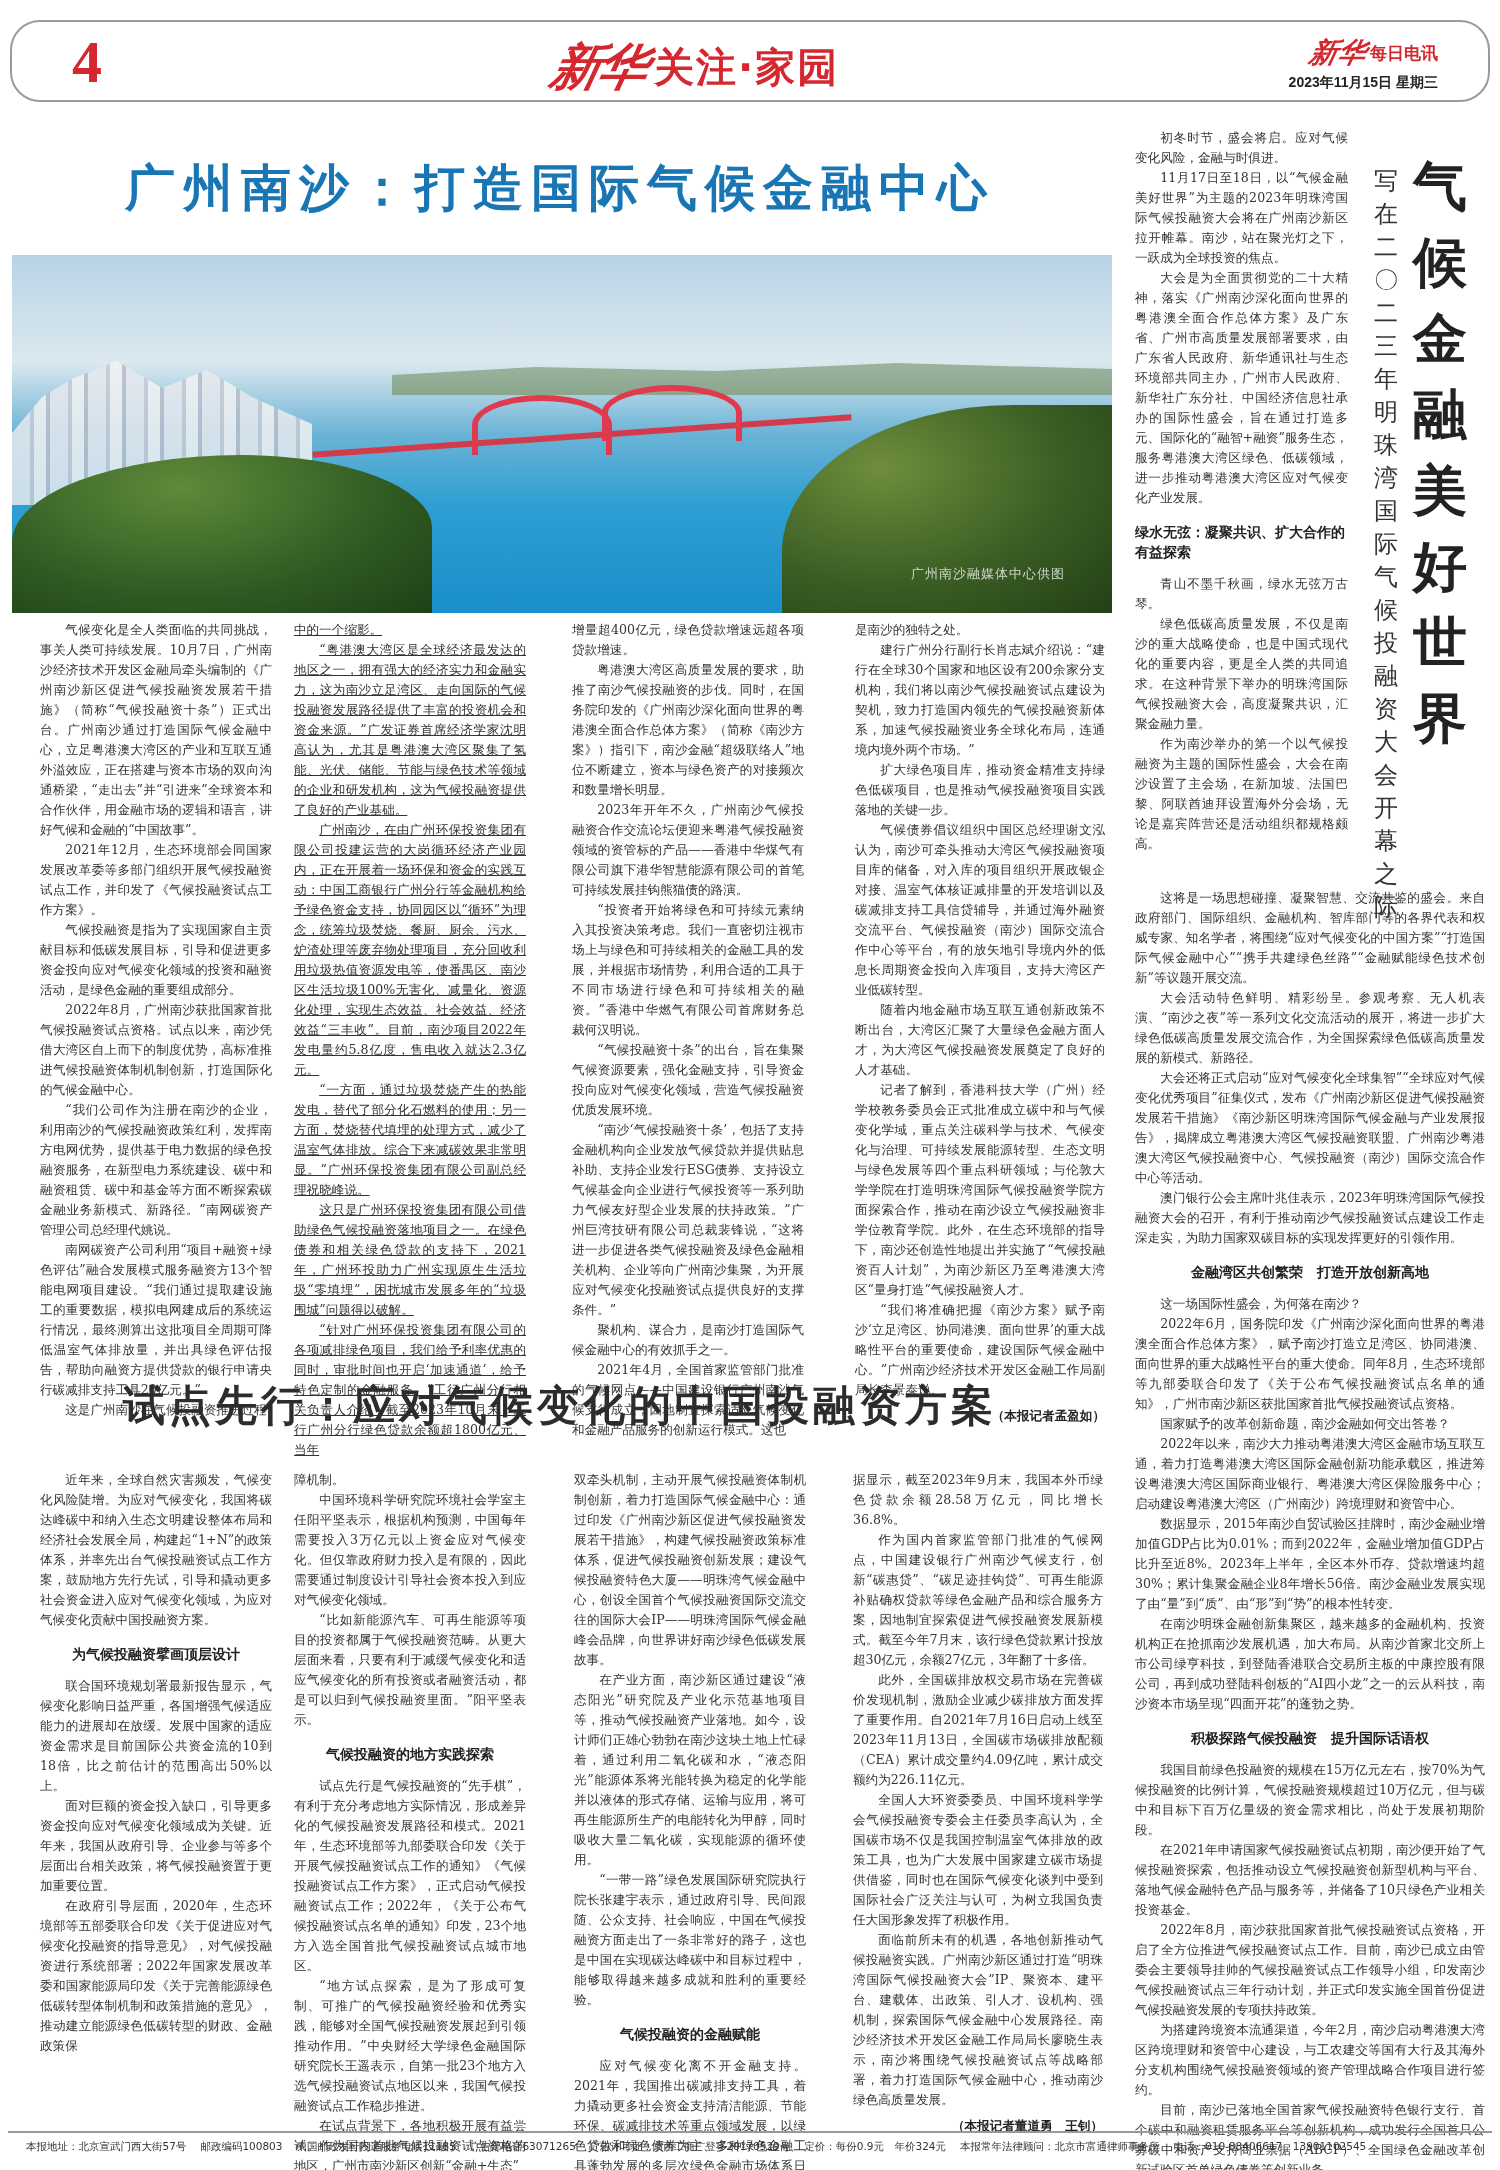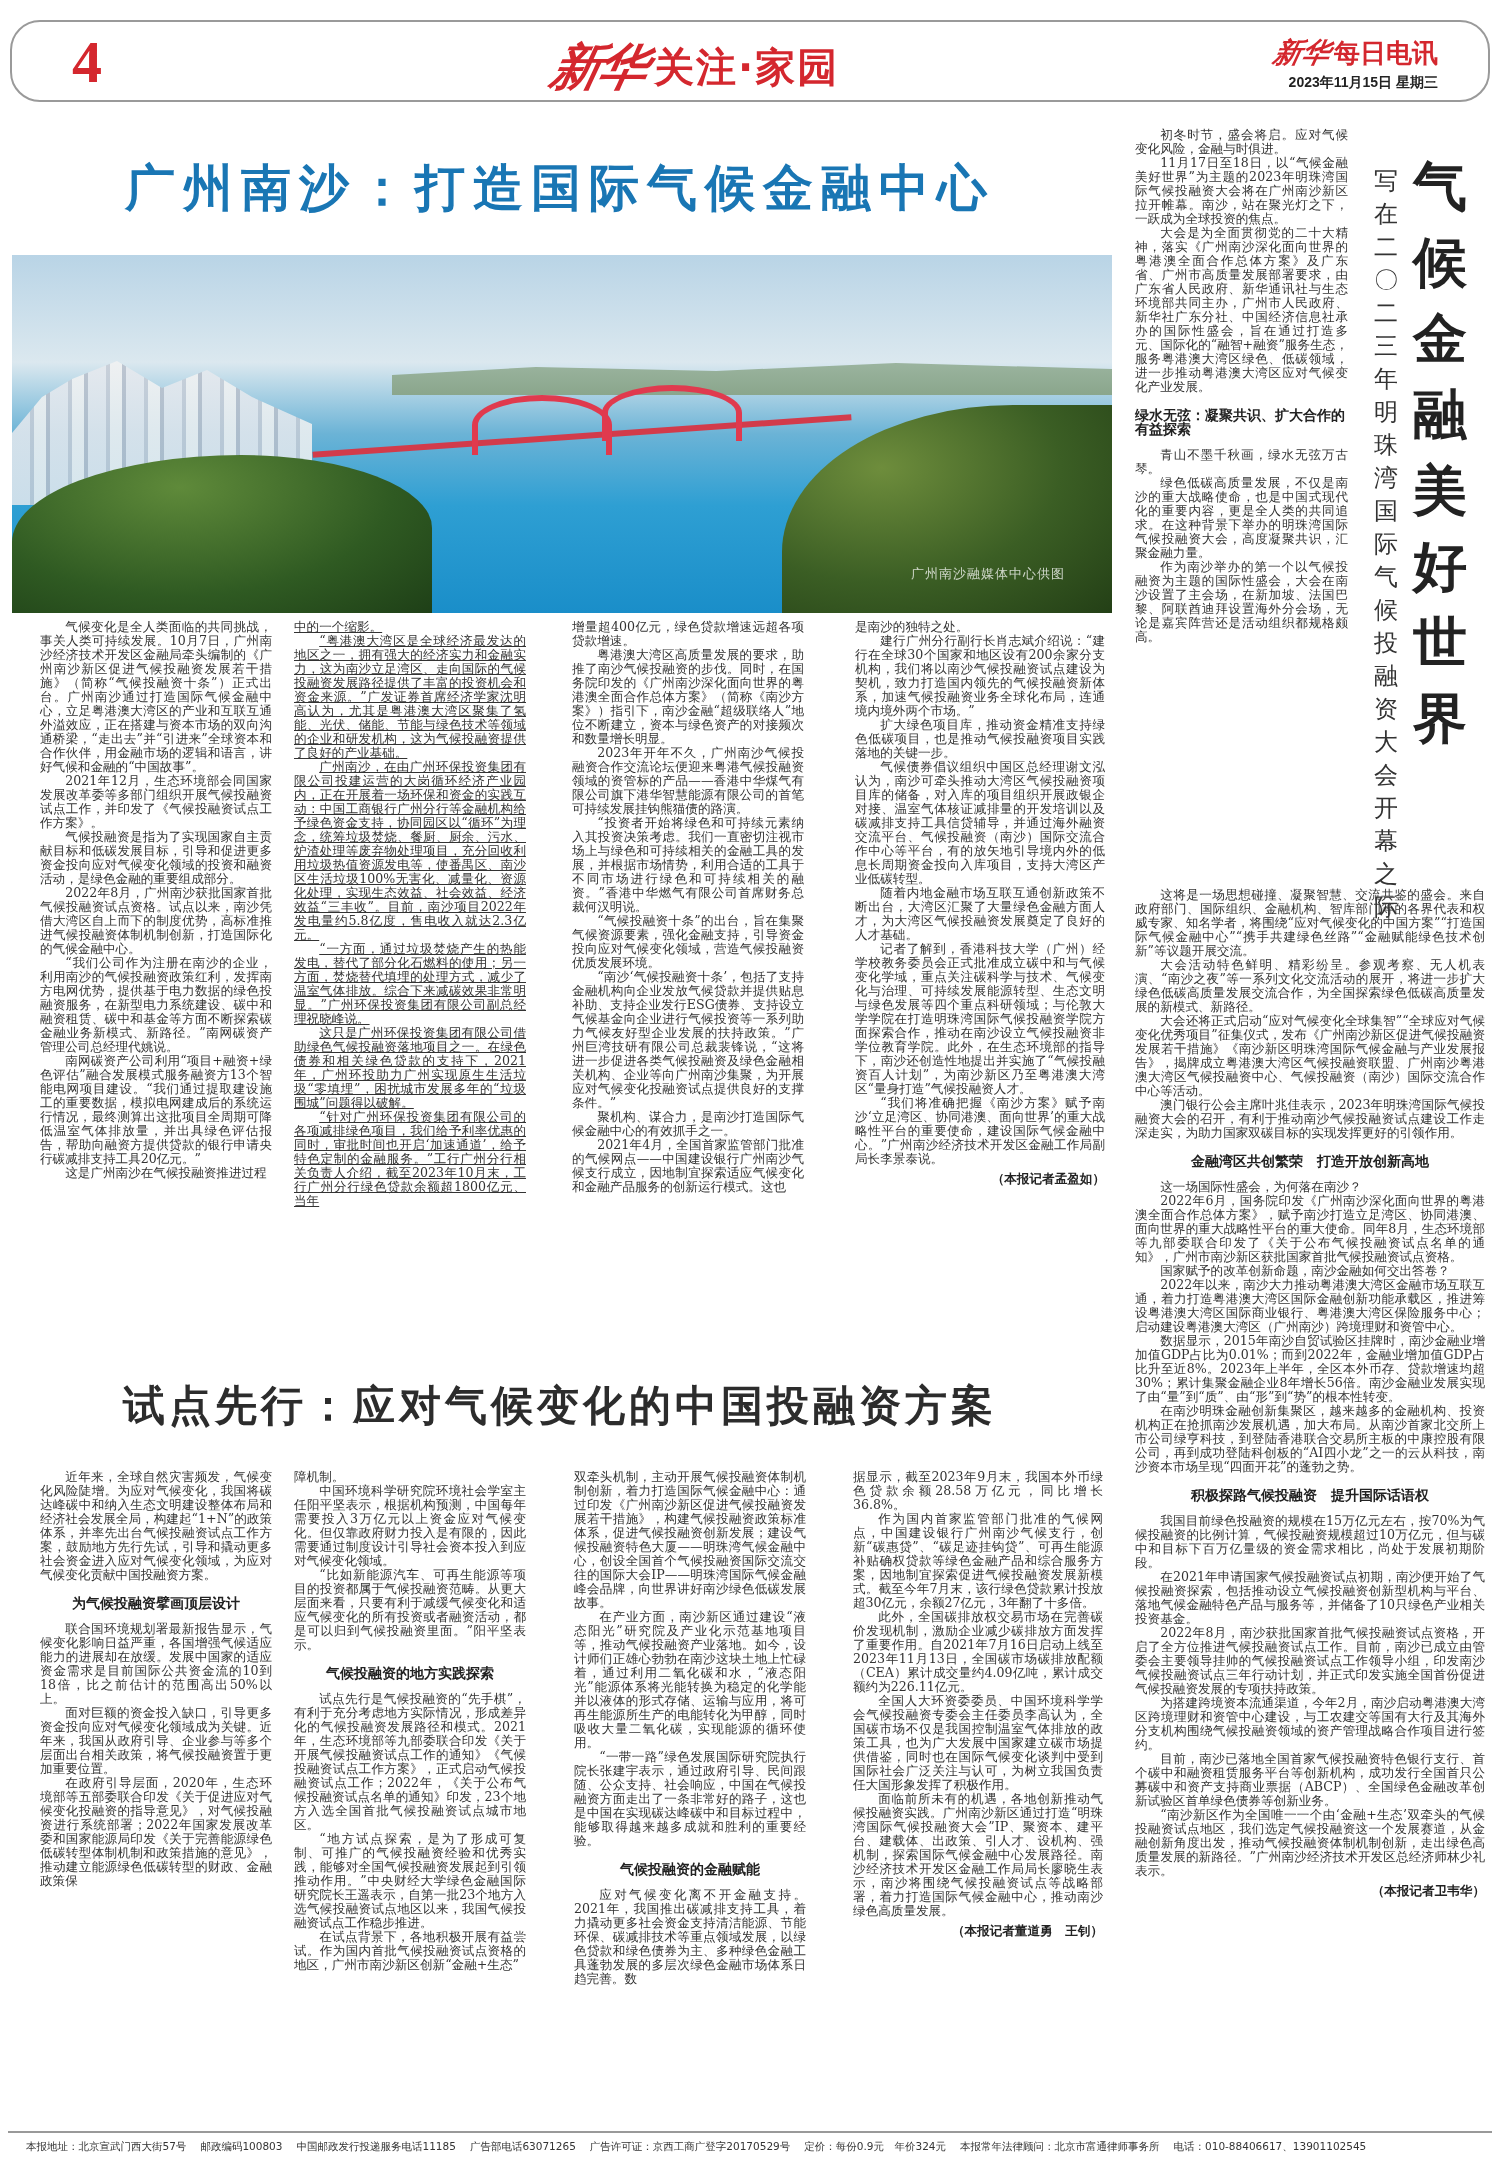--- a/index.html
+++ b/index.html
@@ -10,41 +10,41 @@
     position: absolute; left: 10px; top: 20px; width: 1480px; height: 82px;
     border: 2px solid #9a9a9a; border-radius: 30px;
   }
   .page-num { position: absolute; left: 60px; top: 6px; font-size: 60px; font-weight: bold; color: #d4272e; font-family: "Liberation Serif", serif; }
   .column-title { position: absolute; left: 540px; top: 12px; display: flex; align-items: center; gap: 10px; }
   .logo-xinhua { font-family: "DejaVu Serif", serif; font-style: italic; font-weight: bold; color: #d4272e; font-size: 50px; transform: skewX(-12deg); letter-spacing: -4px; }
   .column-name { font-size: 40px; color: #d4272e; font-weight: bold; font-family: "DejaVu Sans", sans-serif; letter-spacing: 2px; }
   .brand-right { position: absolute; right: 50px; top: 12px; text-align: right; }
   .brand-line { display: flex; align-items: center; justify-content: flex-end; gap: 4px; }
   .logo-small { font-style: italic; font-weight: bold; color: #d4272e; font-size: 28px; transform: skewX(-12deg); }
-  .paper-name { color: #d4272e; font-size: 26px; font-weight: bold; font-family: Liberation Sans, sans-serif; }
+  .paper-name { color: #d4272e; font-size: 17px; font-weight: bold; font-family: Liberation Sans, sans-serif; }
   .date-line { font-size: 14px; color: #222; font-family: "Liberation Sans", sans-serif; font-weight: bold; margin-top: 2px; }
 
   .headline1 { position: absolute; left: 0; top: 155px; width: 1120px; text-align: center; font-size: 50px; font-weight: bold; color: #1976b4; letter-spacing: 8px; font-family: "DejaVu Sans", sans-serif; }
 
   .photo { position: absolute; left: 12px; top: 255px; width: 1100px; height: 358px; overflow: hidden;
     background: linear-gradient(180deg, #b9d4e6 0%, #dbe8ef 30%, #6bb3d6 50%, #2e9fd3 70%, #1a8ec9 100%); }
   .photo .city { position: absolute; left: 0; top: 70px; width: 300px; height: 180px;
     background: repeating-linear-gradient(90deg, #e6e9ee 0 18px, #c6ccd6 18px 22px, #f2f2f2 22px 34px, #b8bfcb 34px 38px); opacity: .85; clip-path: polygon(0 60%, 10% 40%, 20% 30%, 35% 20%, 50% 35%, 65% 25%, 80% 40%, 100% 55%, 100% 100%, 0 100%); }
   .photo .hillL { position: absolute; left: 0; top: 200px; width: 420px; height: 160px; background: radial-gradient(ellipse at 40% 20%, #5f8a3a, #2f5a22 60%, #1e3f17); border-radius: 60% 50% 0 0; }
   .photo .hillR { position: absolute; right: 0; top: 150px; width: 330px; height: 210px; background: radial-gradient(ellipse at 30% 30%, #6e8d3c, #3b5e24 55%, #233f16); border-radius: 70% 0 0 0; }
   .photo .farshore { position: absolute; left: 380px; top: 100px; width: 720px; height: 40px; background: linear-gradient(180deg, #9fb7a3, #8aa68c); clip-path: polygon(0 50%, 20% 30%, 45% 40%, 70% 20%, 100% 35%, 100% 100%, 0 100%); }
   .photo .bridge-deck { position: absolute; left: 300px; top: 178px; width: 540px; height: 6px; background: #d23b4b; transform: rotate(-4deg); }
   .photo .arch { position: absolute; border: 6px solid #e03a4e; border-bottom: none; border-radius: 50% 50% 0 0; }
   .photo .arch.a1 { left: 460px; top: 140px; width: 140px; height: 60px; }
   .photo .arch.a2 { left: 590px; top: 130px; width: 140px; height: 56px; }
   .photo-caption { position: absolute; left: 895px; top: 565px; font-size: 13px; color: rgba(255,255,255,.75); font-family: "DejaVu Sans", sans-serif; letter-spacing: 1px; margin-left: 16px; }
   .side-vtitle { position: absolute; left: 1395px; top: 148px; width: 90px; font-size: 54px; line-height: 76px; font-weight: bold; color: #222; text-align: center; font-family: "DejaVu Serif", serif; }
   .side-vsub { position: absolute; left: 1373px; top: 165px; width: 26px; font-size: 24px; line-height: 33px; color: #333; text-align: center; font-family: "DejaVu Sans", sans-serif; }
 
-  .col { position: absolute; font-size: 12.6px; line-height: 14px; text-align: justify; color: #333; }
+  .col { position: absolute; font-size: 12.6px; line-height: 20px; text-align: justify; color: #333; }
   .col p { text-indent: 2em; }
   .col p.noindent { text-indent: 0; }
   .subhead { font-family: "DejaVu Sans", sans-serif; font-weight: bold; font-size: 14px; text-align: center; color: #222; margin: 14px 0 12px; text-indent: 0 !important; }
   .byline { font-family: "DejaVu Sans", sans-serif; font-weight: bold; text-align: right; text-indent: 0 !important; margin-top: 6px; color: #222; }
 
   .headline2 { position: absolute; left: 0; top: 1378px; width: 1120px; text-align: center; font-size: 42px; font-weight: bold; color: #2c2c2c; letter-spacing: 4px; font-family: "DejaVu Sans", sans-serif; }
 
   .footer-rule { position: absolute; left: 8px; top: 2131px; width: 1484px; height: 2px; background: #999; }
   .footer { position: absolute; left: 26px; top: 2140px; width: 1480px; font-size: 10.5px; color: #333; font-family: "DejaVu Sans", sans-serif; white-space: nowrap; display: flex; gap: 14px; }
 </style>

